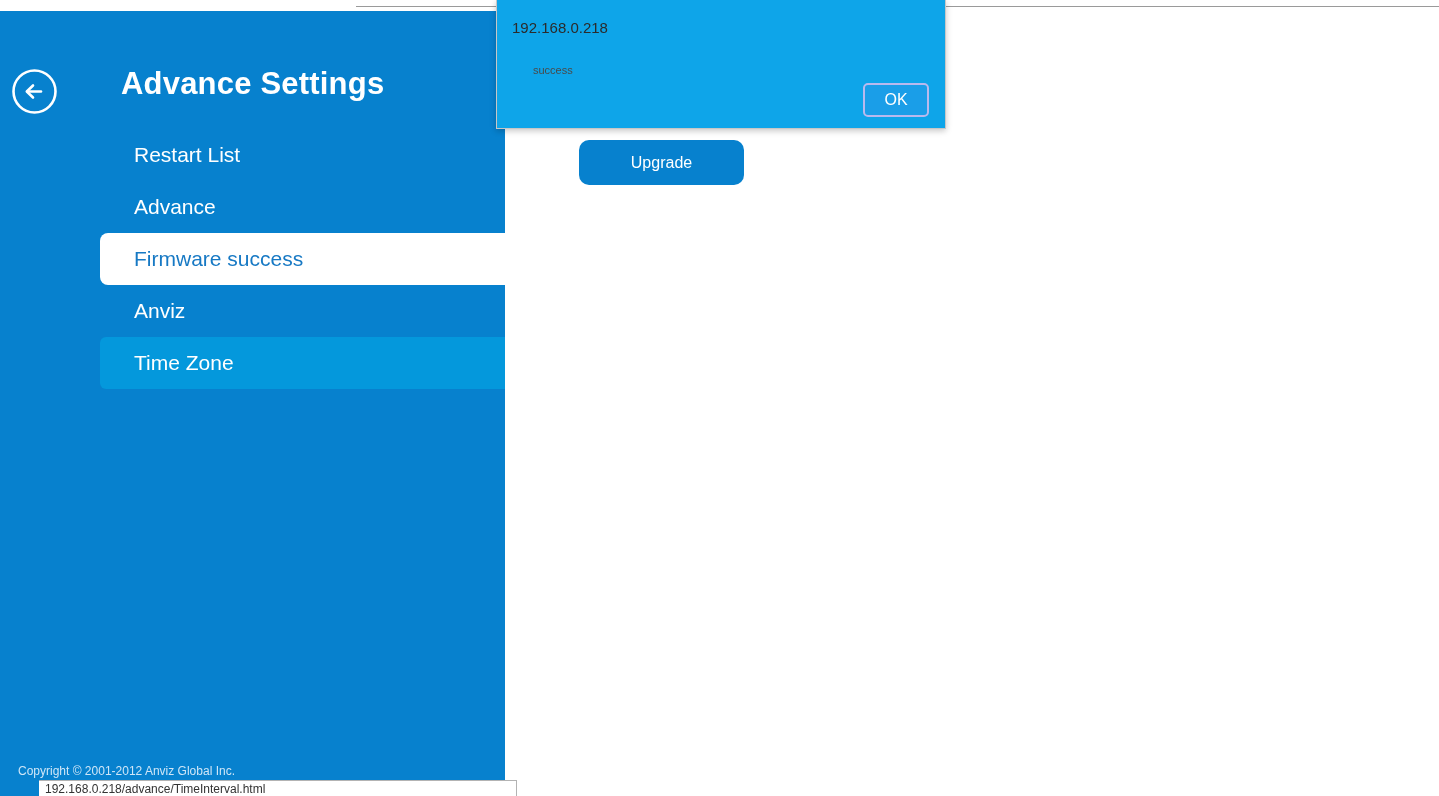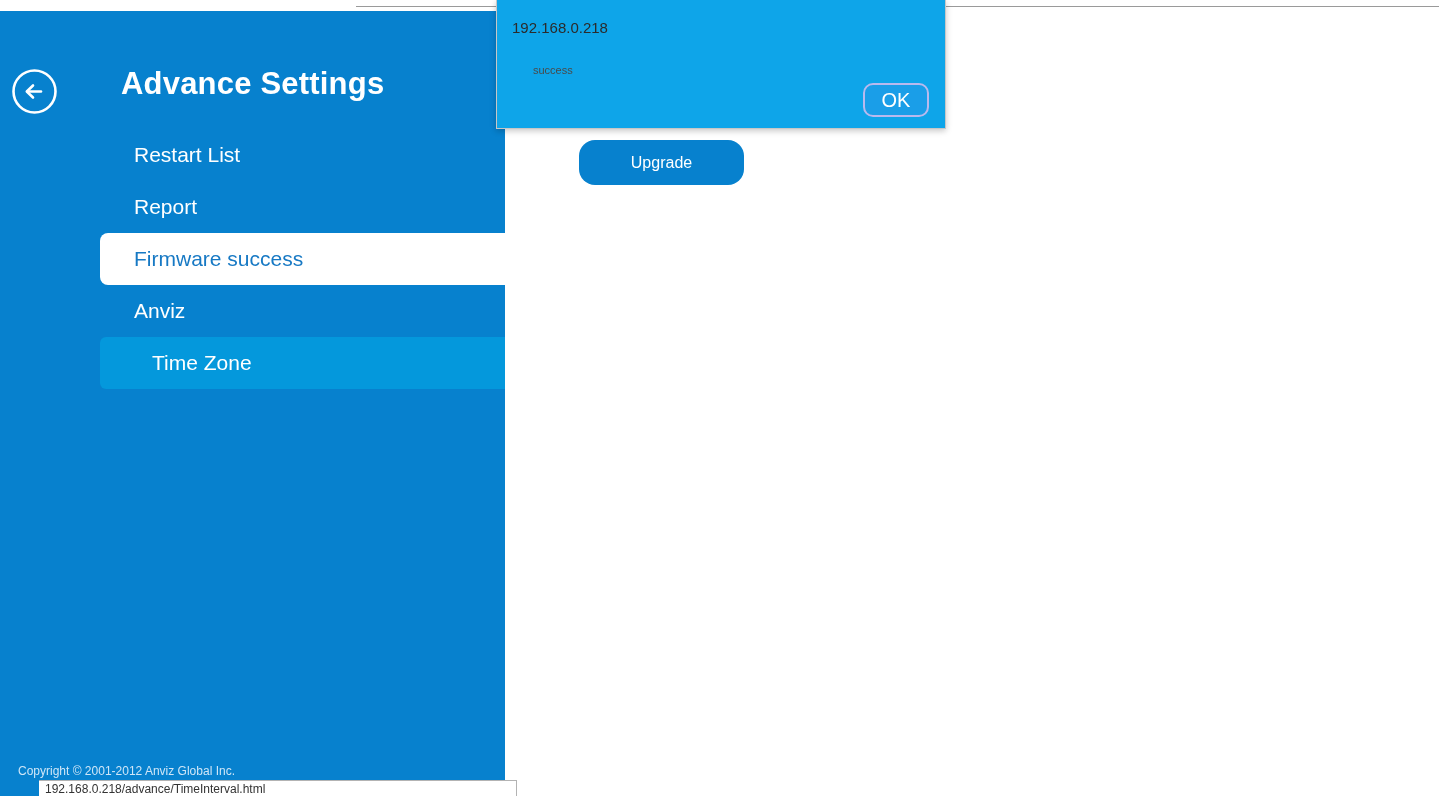--- a/index.html
+++ b/index.html
@@ -89,21 +89,21 @@
     color: #1779c4;
     margin-left: 100px;
     padding-left: 34px;
     border-top-left-radius: 8px;
     border-bottom-left-radius: 8px;
     width: 420px;
   }
   .nav-item.hover {
     background: #0498dc;
     margin-left: 100px;
-    padding-left: 52px;
+    padding-left: 34px;
     border-top-left-radius: 6px;
     border-bottom-left-radius: 6px;
     width: 420px;
   }
 
   .copyright {
     position: absolute;
     left: 18px;
     bottom: 22px;
     color: #cfe6f7;
@@ -139,21 +139,21 @@
   .upgrade-btn {
     position: absolute;
     left: 74px;
     top: 133px;
     width: 165px;
     height: 45px;
     background: #0781ce;
     color: #ffffff;
     font-size: 16px;
     border: none;
-    border-radius: 16px;
+    border-radius: 10px;
     cursor: pointer;
     font-family: "Liberation Sans", sans-serif;
   }
 
   
   .dialog {
     position: absolute;
     left: 496px;
     top: 0px;
     width: 450px;
@@ -180,23 +180,23 @@
     margin-left: 21px;
   }
   .dialog-ok-btn {
     position: absolute;
     left: 368px;
     top: 85px;
     width: 62px;
     height: 30px;
     background: #1a9ee8;
     color: #ffffff;
-    font-size: 20px;
+    font-size: 16px;
     border: 1px solid #1a9ee8;
-    border-radius: 8px;
+    border-radius: 3px;
     outline: 2px solid #b9b9ee;
     outline-offset: 0px;
     cursor: pointer;
     font-family: "Liberation Sans", sans-serif;
   }
 
   
   .status-bar {
     position: absolute;
     left: 0;
@@ -233,21 +233,21 @@
         <circle cx="23.5" cy="23.5" r="21" fill="none" stroke="#ffffff" stroke-width="2.6"></circle>
         <path d="M30 23.5 H16.5" stroke="#ffffff" stroke-width="2.6" fill="none" stroke-linecap="round"></path>
         <path d="M22 17.5 L15.8 23.5 L22 29.5" stroke="#ffffff" stroke-width="2.6" fill="none" stroke-linecap="round" stroke-linejoin="round"></path>
       </svg>
     </div>
 
     <div class="page-title">Advance Settings</div>
 
     <div class="nav">
       <div class="nav-item">Restart List</div>
-      <div class="nav-item">Report</div>
+      <div class="nav-item">Advance</div>
       <div class="nav-item active">Firmware success</div>
       <div class="nav-item">Anviz</div>
       <div class="nav-item hover">Time Zone</div>
     </div>
 
     <div class="copyright">Copyright © 2001-2012 Anviz Global Inc.</div>
   </div>
 
   <div class="content">
 

